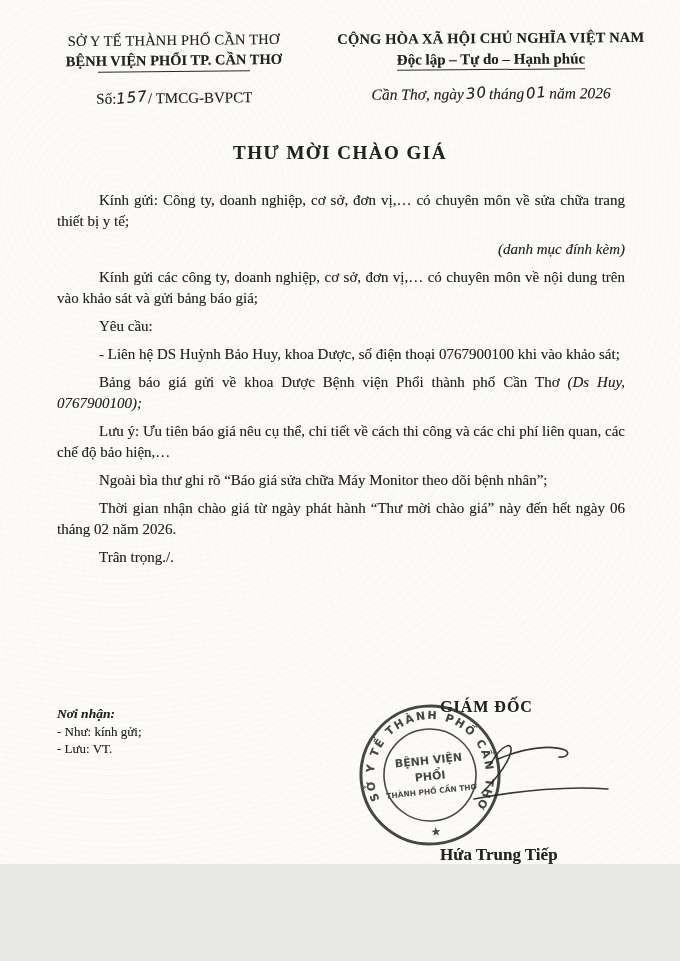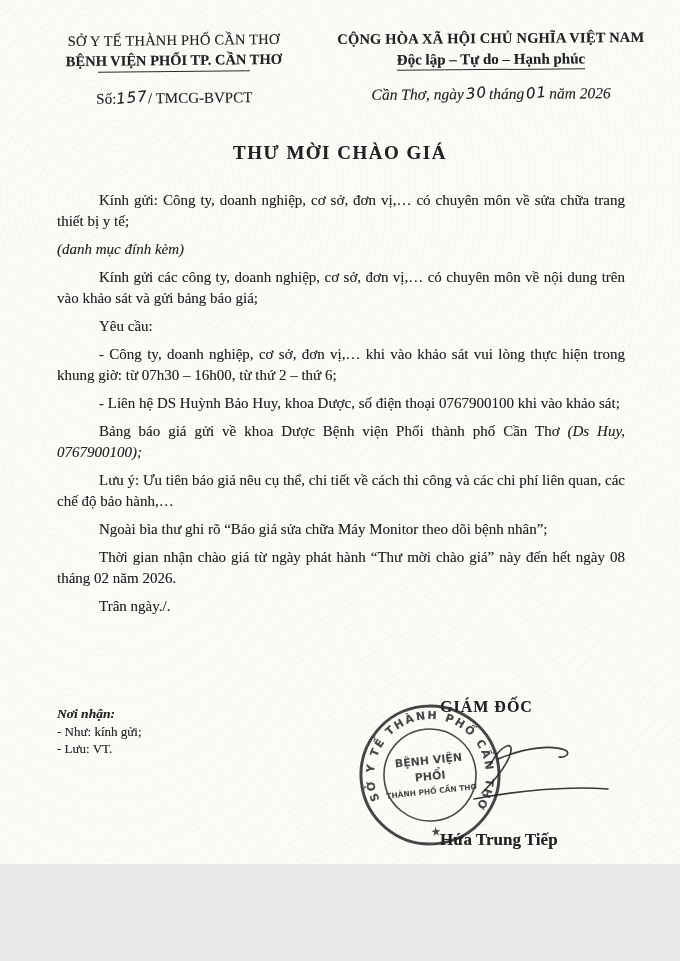--- a/index.html
+++ b/index.html
@@ -36,30 +36,30 @@
   .date-line .hand{margin:0 2px;}
 
   
   .title{position:absolute;left:0;top:142px;width:100%;text-align:center;
          font-size:19px;font-weight:bold;letter-spacing:1.5px;}
 
   
   .body{position:absolute;left:57px;top:190px;width:568px;
         font-size:15px;line-height:21px;text-align:justify;}
   .body p{margin:0 0 7px;text-indent:42px;}
-  .body p.center{text-align:left;text-indent:0;font-style:italic;}
+  .body p.center{text-align:right;text-indent:0;font-style:italic;}
   .ital{font-style:italic;}
 
   
   .recipients{position:absolute;left:57px;top:705px;font-size:13px;line-height:17.5px;}
   .recipients .label{font-weight:bold;font-style:italic;font-size:13.5px;}
 
   .sig-block{position:absolute;left:352px;top:695px;width:290px;height:185px;}
   .sig-title{position:absolute;left:88px;top:3px;font-size:16px;font-weight:bold;letter-spacing:1px;}
-  .sig-name{position:absolute;left:88px;top:135px;font-size:17px;font-weight:bold;}
+  .sig-name{position:absolute;left:88px;top:150px;font-size:17px;font-weight:bold;}
   .stamp-svg{position:absolute;left:0;top:8px;}
   .stamp-svg text{text-shadow:none;}
 </style>
 </head>
 <body>
 
 <div class="page">
 
   <div class="hdr-left">
     <div class="l1">SỞ Y TẾ THÀNH PHỐ CẦN THƠ</div>
@@ -74,27 +74,26 @@
     <div class="date-line"><span>Cần Thơ, ngày</span><span class="hand">30</span><span>tháng</span><span class="hand">01</span><span>năm 2026</span></div>
   </div>
 
   <div class="title">THƯ MỜI CHÀO GIÁ</div>
 
   <div class="body">
     <p>Kính gửi: Công ty, doanh nghiệp, cơ sở, đơn vị,… có chuyên môn về sửa chữa trang thiết bị y tế;</p>
     <p class="center">(danh mục đính kèm)</p>
     <p>Kính gửi các công ty, doanh nghiệp, cơ sở, đơn vị,… có chuyên môn về nội dung trên vào khảo sát và gửi bảng báo giá;</p>
     <p>Yêu cầu:</p>
-    <p>- Công ty, doanh nghiệp, cơ sở, đơn vị,… khi vào khảo sát vui lòng thực hiện trong khung giờ: từ 07h30 – 16h00, từ thứ 2 – thứ 6;</p>
     <p>- Liên hệ DS Huỳnh Bảo Huy, khoa Dược, số điện thoại 0767900100 khi vào khảo sát;</p>
     <p><span>Bảng báo giá gửi về khoa Dược Bệnh viện Phổi thành phố Cần Thơ </span><span class="ital">(Ds Huy, 0767900100);</span></p>
-    <p>Lưu ý: Ưu tiên báo giá nêu cụ thể, chi tiết về cách thi công và các chi phí liên quan, các chế độ bảo hành,…</p>
+    <p>Lưu ý: Ưu tiên báo giá nêu cụ thể, chi tiết về cách thi công và các chi phí liên quan, các chế độ bảo hiện,…</p>
     <p>Ngoài bìa thư ghi rõ “Báo giá sửa chữa Máy Monitor theo dõi bệnh nhân”;</p>
-    <p>Thời gian nhận chào giá từ ngày phát hành “Thư mời chào giá” này đến hết ngày 08 tháng 02 năm 2026.</p>
-    <p>Trân ngày./.</p>
+    <p>Thời gian nhận chào giá từ ngày phát hành “Thư mời chào giá” này đến hết ngày 06 tháng 02 năm 2026.</p>
+    <p>Trân trọng./.</p>
   </div>
 
   <div class="recipients">
     <div class="label">Nơi nhận:</div>
     <div>- Như: kính gửi;</div>
     <div>- Lưu: VT.</div>
   </div>
 
   <div class="sig-block">
     <div class="sig-title">GIÁM ĐỐC</div>

